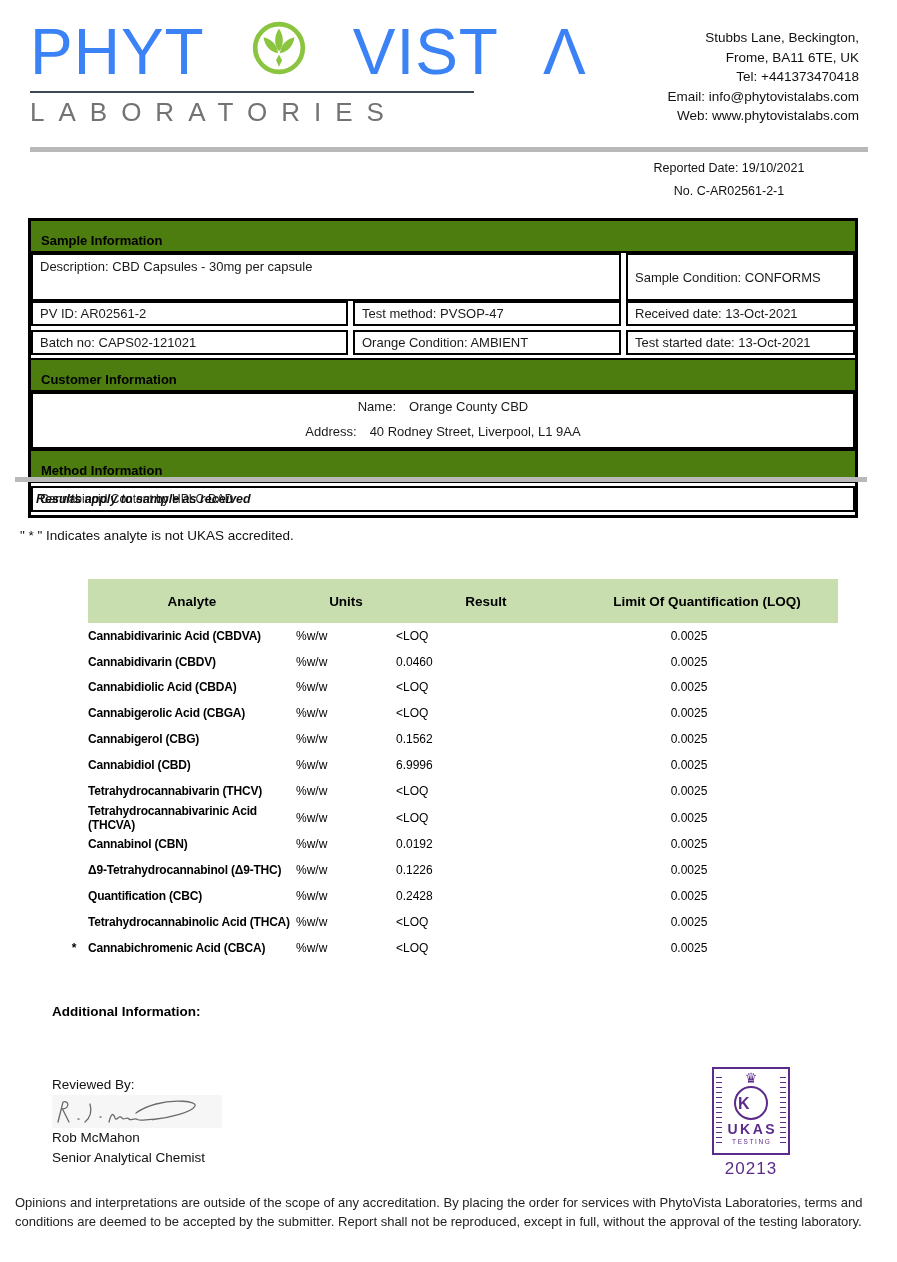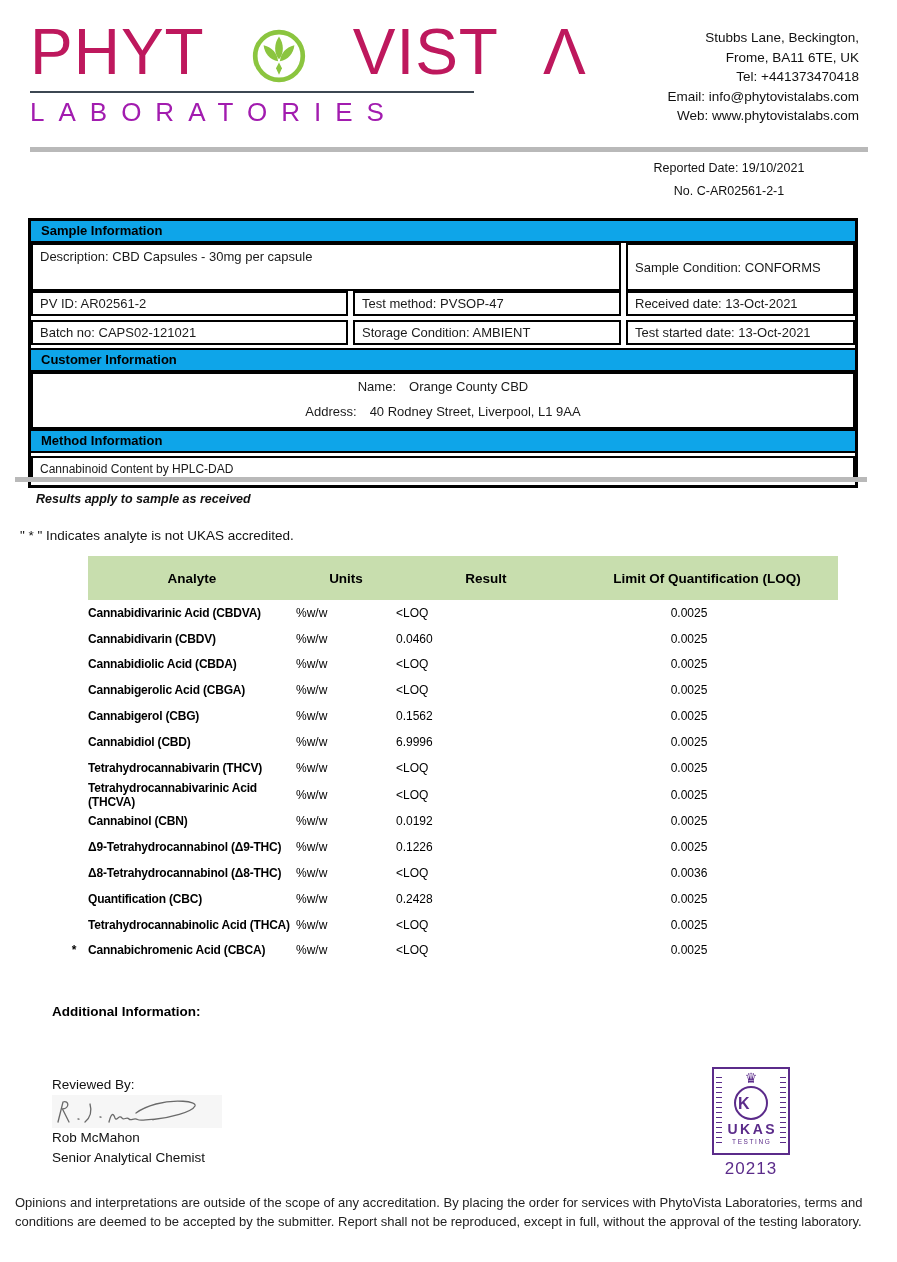--- a/index.html
+++ b/index.html
@@ -4,59 +4,59 @@
 <style>
   * { margin:0; padding:0; box-sizing:border-box; }
   html,body { background:#ffffff; }
   .page {
     position:relative; width:897px; height:1262px; background:#ffffff;
     font-family:"Liberation Sans", sans-serif; color:#1a1a1a; overflow:hidden;
   }
 
   
   .logo-block { position:absolute; left:30px; top:20px; width:444px; }
-  .logo-main { display:flex; align-items:flex-end; color:#be185d; font-size:64px; font-weight:400; letter-spacing:1px; line-height:1;gap:44px; }
+  .logo-main { display:flex; align-items:flex-start; color:#3b82f6; font-size:64px; font-weight:400; letter-spacing:1px; line-height:1;gap:44px; }
   .logo-main .leafo { margin:0 2px; display:inline-flex; }
   .logo-rule { margin-top:7px; height:2px; background:#3c4752; width:100%; }
-  .logo-sub { margin-top:4px; font-size:26px; font-weight:400; color:#a21caf; letter-spacing:14px; white-space:nowrap; }
+  .logo-sub { margin-top:4px; font-size:26px; font-weight:400; color:#737373; letter-spacing:14px; white-space:nowrap; }
   .gray-bar { position:absolute; height:5px; background:#b9b9b9; }
   .gray-bar.top { left:30px; top:147px; width:838px; }
   .gray-bar.mid { left:15px; top:477px; width:852px; }
 
   .contact { position:absolute; top:28px; right:38px; text-align:right; font-size:13.5px; line-height:19.5px; color:#111; }
 
   .report-meta { position:absolute; left:622px; top:161px; width:214px; text-align:center; font-size:12.5px; color:#111; }
   .report-meta .line2 { margin-top:9px; }
 
   .doc-title { position:absolute; left:28px; top:181px; width:766px; text-align:center; font-size:20px; font-weight:bold; letter-spacing:0.3px; color:#000; }
 
   
   .info-section { position:absolute; left:28px; top:218px; width:830px; border:3px solid #000; background:#fff; }
-  .sec-header { background:#0ea5e9; font-size:13px; font-weight:bold; padding:2px 0 3px 10px; border-bottom:2px solid #000; color:#000; }
+  .sec-header { background:#4d7c0f; font-size:13px; font-weight:bold; padding:12px 0 3px 10px; border-bottom:2px solid #000; color:#000; }
   .sec-header.mid { border-top:2px solid #000; }
   .gap3 { height:3px; } .gap4 { height:4px; }
   .cells-row { display:grid; column-gap:5px; }
   .cells-row .cell { border:2px solid #000; font-size:13px; padding:2px 7px; display:flex; align-items:center; }
   .desc-row { grid-template-columns:1fr 229px; }
   .desc-row .desc { height:48px; align-items:flex-start; padding-top:4px; }
   .desc-row .cond { height:48px; }
   .trio { grid-template-columns:317px 268px 1fr; }
   .trio .cell { height:25px; }
   .cust-box { border:2px solid #000; padding:5px 8px 8px; font-size:13px;text-align:center; }
   .cust-box .addr { margin-top:10px; }
   .cust-box .lbl { display:inline-block; }
   .cust-box .val { margin-left:13px; }
   .method-box { border:2px solid #000; font-size:12px; padding:4px 7px; height:26px; display:flex; align-items:center; margin-bottom:3px; }
 
   
   .note-italic { position:absolute; left:36px; top:492px; font-size:12.5px; font-style:italic; font-weight:bold; color:#111; }
   .note-ukas { position:absolute; left:20px; top:528px; font-size:13.5px; color:#111; }
 
   
-  .results { position:absolute; left:60px; top:556px; }
+  .results { position:absolute; left:60px; top:579px; }
   table.results-t { border-collapse:collapse; table-layout:fixed; width:778px; }
   .results-t th { background:#c8deae; height:44px; vertical-align:middle; text-align:center; font-size:13.5px; font-weight:bold; color:#000; }
   .results-t th.flag-h { background:transparent; }
   .results-t td { height:25.8px; vertical-align:middle; font-size:12px; color:#000; }
   .results-t td.flag { text-align:center; font-weight:bold; }
   .results-t td.analyte { text-align:left; font-weight:bold; letter-spacing:-0.2px; }
   .results-t td.units { padding-right:14px; }
   .results-t td.result { padding-right:14px; }
   .results-t td.loq { text-align:center; padding-right:36px; }
 
@@ -126,21 +126,21 @@
       <div class="cell cond">Sample Condition: CONFORMS</div>
     </div>
     <div class="cells-row trio">
       <div class="cell">PV ID: AR02561-2</div>
       <div class="cell">Test method: PVSOP-47</div>
       <div class="cell">Received date: 13-Oct-2021</div>
     </div>
     <div class="gap4"></div>
     <div class="cells-row trio">
       <div class="cell">Batch no: CAPS02-121021</div>
-      <div class="cell">Storage Condition: AMBIENT</div>
+      <div class="cell">Orange Condition: AMBIENT</div>
       <div class="cell">Test started date: 13-Oct-2021</div>
     </div>
     <div class="gap3"></div>
     <div class="sec-header mid">Customer Information</div>
     <div class="cust-box">
       <div>
         <span class="lbl">Name:</span><span class="val">Orange County CBD</span>
       </div>
       <div class="addr">
         <span class="lbl">Address:</span><span class="val">40 Rodney Street, Liverpool, L1 9AA</span>
@@ -240,27 +240,20 @@
           </tr>
           <tr>
             <td class="flag"></td>
             <td class="analyte">Δ9-Tetrahydrocannabinol (Δ9-THC)</td>
             <td class="units">%w/w</td>
             <td class="result">0.1226</td>
             <td class="loq">0.0025</td>
           </tr>
           <tr>
             <td class="flag"></td>
-            <td class="analyte">Δ8-Tetrahydrocannabinol (Δ8-THC)</td>
-            <td class="units">%w/w</td>
-            <td class="result">&lt;LOQ</td>
-            <td class="loq">0.0036</td>
-          </tr>
-          <tr>
-            <td class="flag"></td>
             <td class="analyte">Quantification (CBC)</td>
             <td class="units">%w/w</td>
             <td class="result">0.2428</td>
             <td class="loq">0.0025</td>
           </tr>
           <tr>
             <td class="flag"></td>
             <td class="analyte">Tetrahydrocannabinolic Acid (THCA)</td>
             <td class="units">%w/w</td>
             <td class="result">&lt;LOQ</td>

